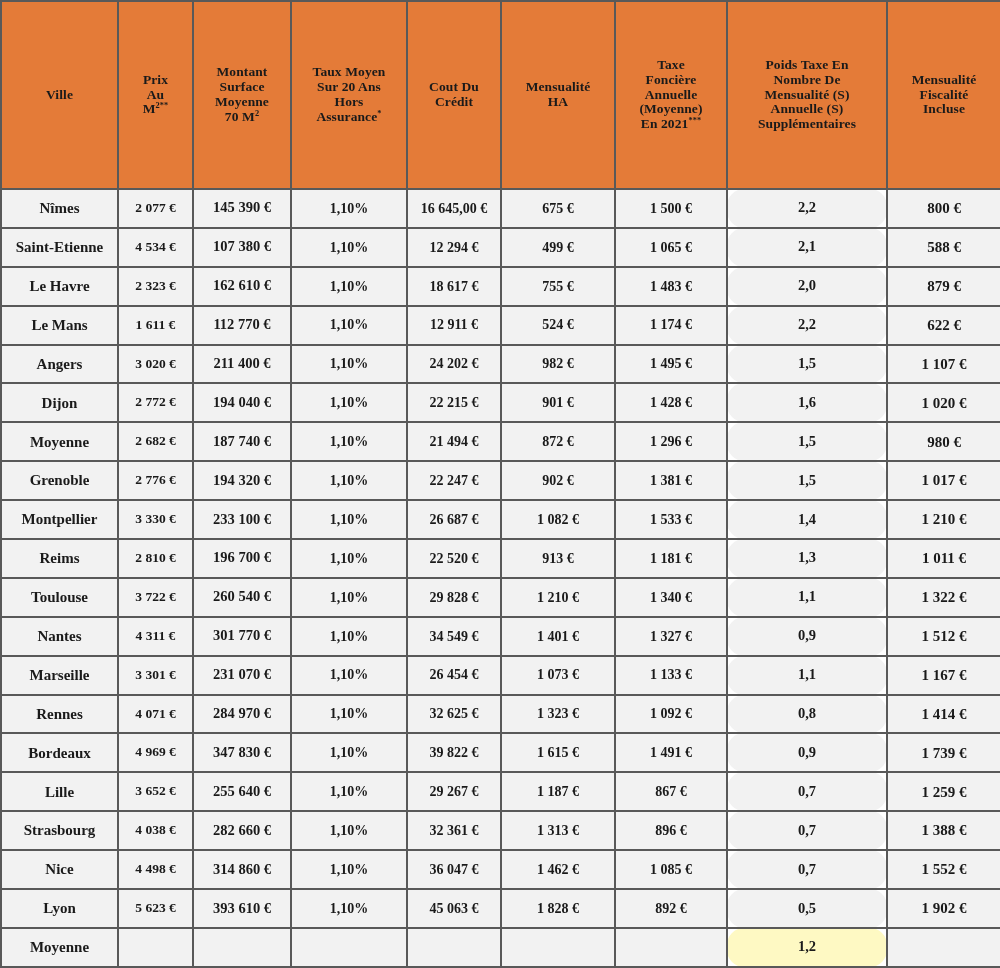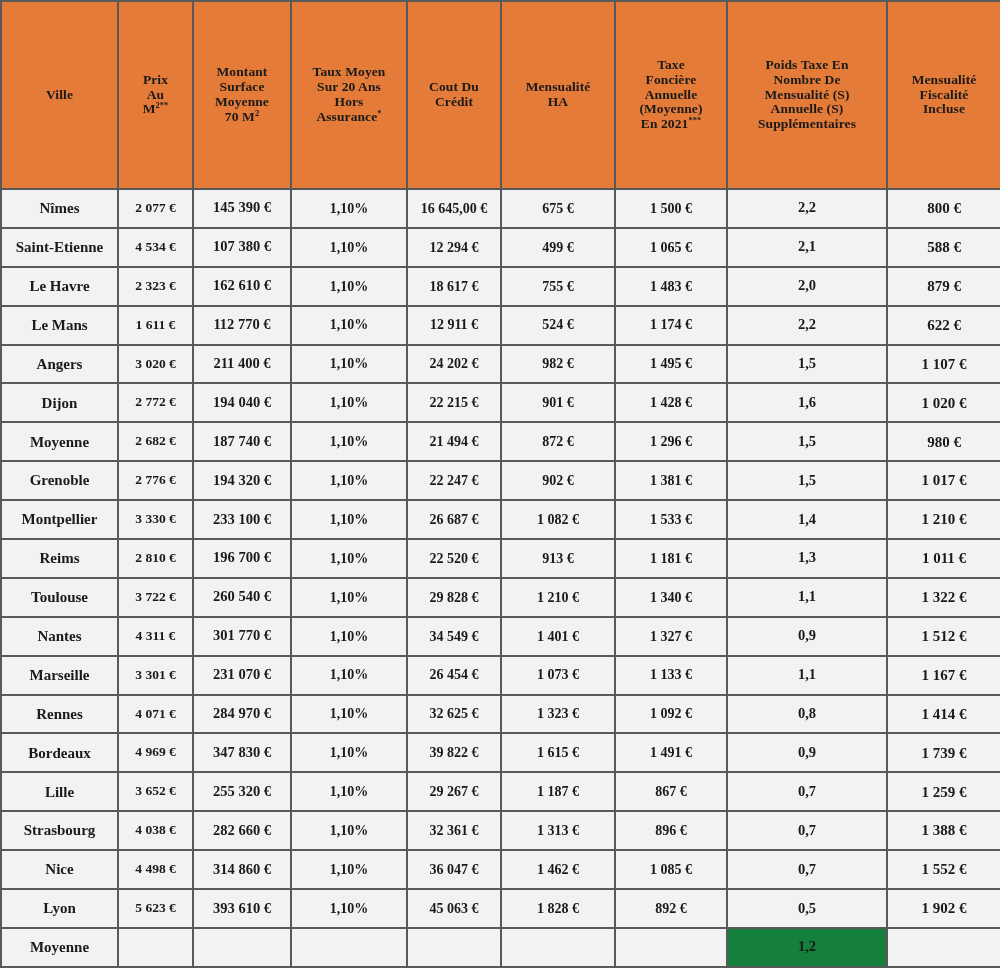--- a/index.html
+++ b/index.html
@@ -67,21 +67,21 @@
   td.taux      { font-weight: normal; font-size: 14px; }
   td.cout      { font-weight: normal; font-size: 14px; line-height: 1.05; }
   td.mens      { font-weight: bold;   font-size: 14px; }
   td.taxe      { font-weight: normal; font-size: 14px; }
   td.poids     { font-weight: bold;   font-size: 14.5px; background: #E47B38; }
   td.poids.plain { background: #F2F2F2; }
   td.fisc      { font-weight: bold;   font-size: 15px; }
   td.empty     { }
   sup { font-size: .62em; vertical-align: super; line-height: 0; }
 </style>
-<style>table.grid td, table.grid th{border-color:#595959;background:#F2F2F2;color:#1A1A1A;}thead th{background:#E47B38 !important;}td.poids{background:#E47B38;}td.poids.plain{background:#15803d;}</style></head>
+<style>table.grid td, table.grid th{border-color:#595959;background:#F2F2F2;color:#1A1A1A;}thead th{background:#E47B38 !important;}td.poids{background:#E47B38;border-radius:17px;}td.poids.plain{background:#fef9c3;}</style></head>
 <body>
 
 <div id="sheet">
   <table class="grid">
     <colgroup>
       <col class="c0">
         <col class="c1">
         <col class="c2">
         <col class="c3">
         <col class="c4">
@@ -303,21 +303,21 @@
           <td class="taux">1,10%</td>
           <td class="cout">39 822 €</td>
           <td class="mens">1 615 €</td>
           <td class="taxe">1 491 €</td>
           <td class="poids">0,9</td>
           <td class="fisc">1 739 €</td>
         </tr>
         <tr>
           <td class="city">Lille</td>
           <td class="prix">3 652 €</td>
-          <td class="montant">255 320 €</td>
+          <td class="montant">255 640 €</td>
           <td class="taux">1,10%</td>
           <td class="cout">29 267 €</td>
           <td class="mens">1 187 €</td>
           <td class="taxe">867 €</td>
           <td class="poids">0,7</td>
           <td class="fisc">1 259 €</td>
         </tr>
         <tr>
           <td class="city">Strasbourg</td>
           <td class="prix">4 038 €</td>

